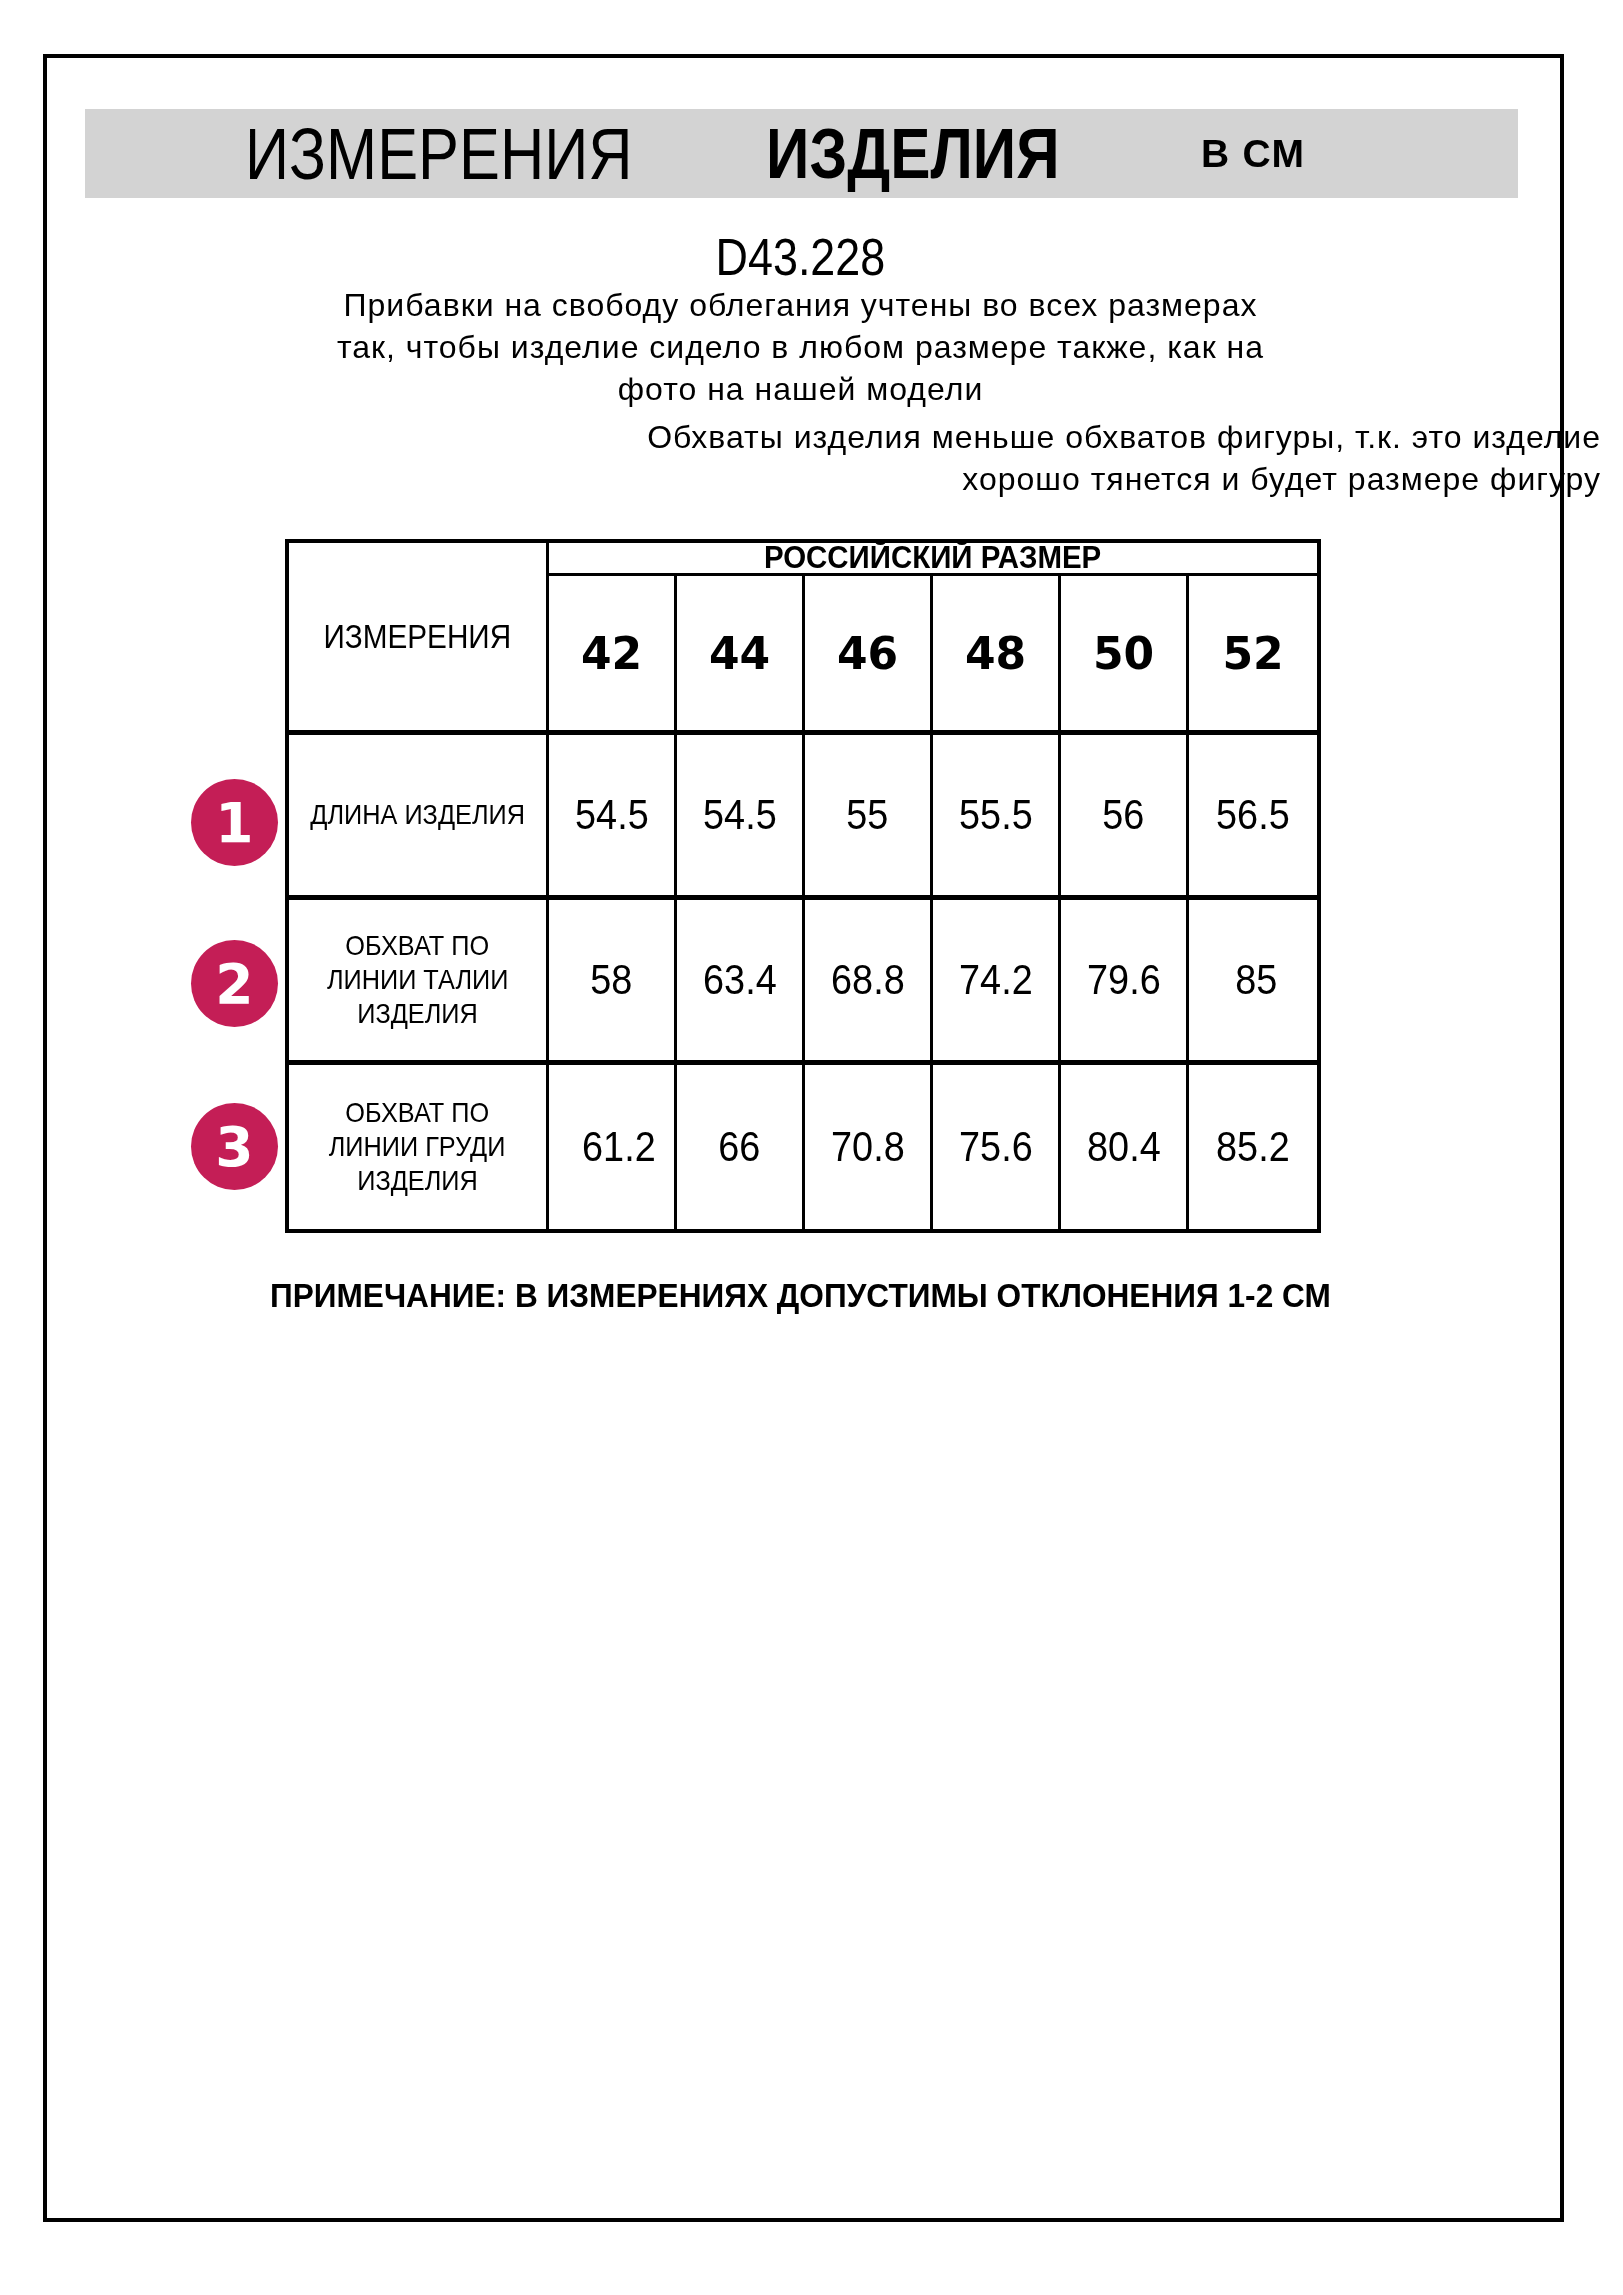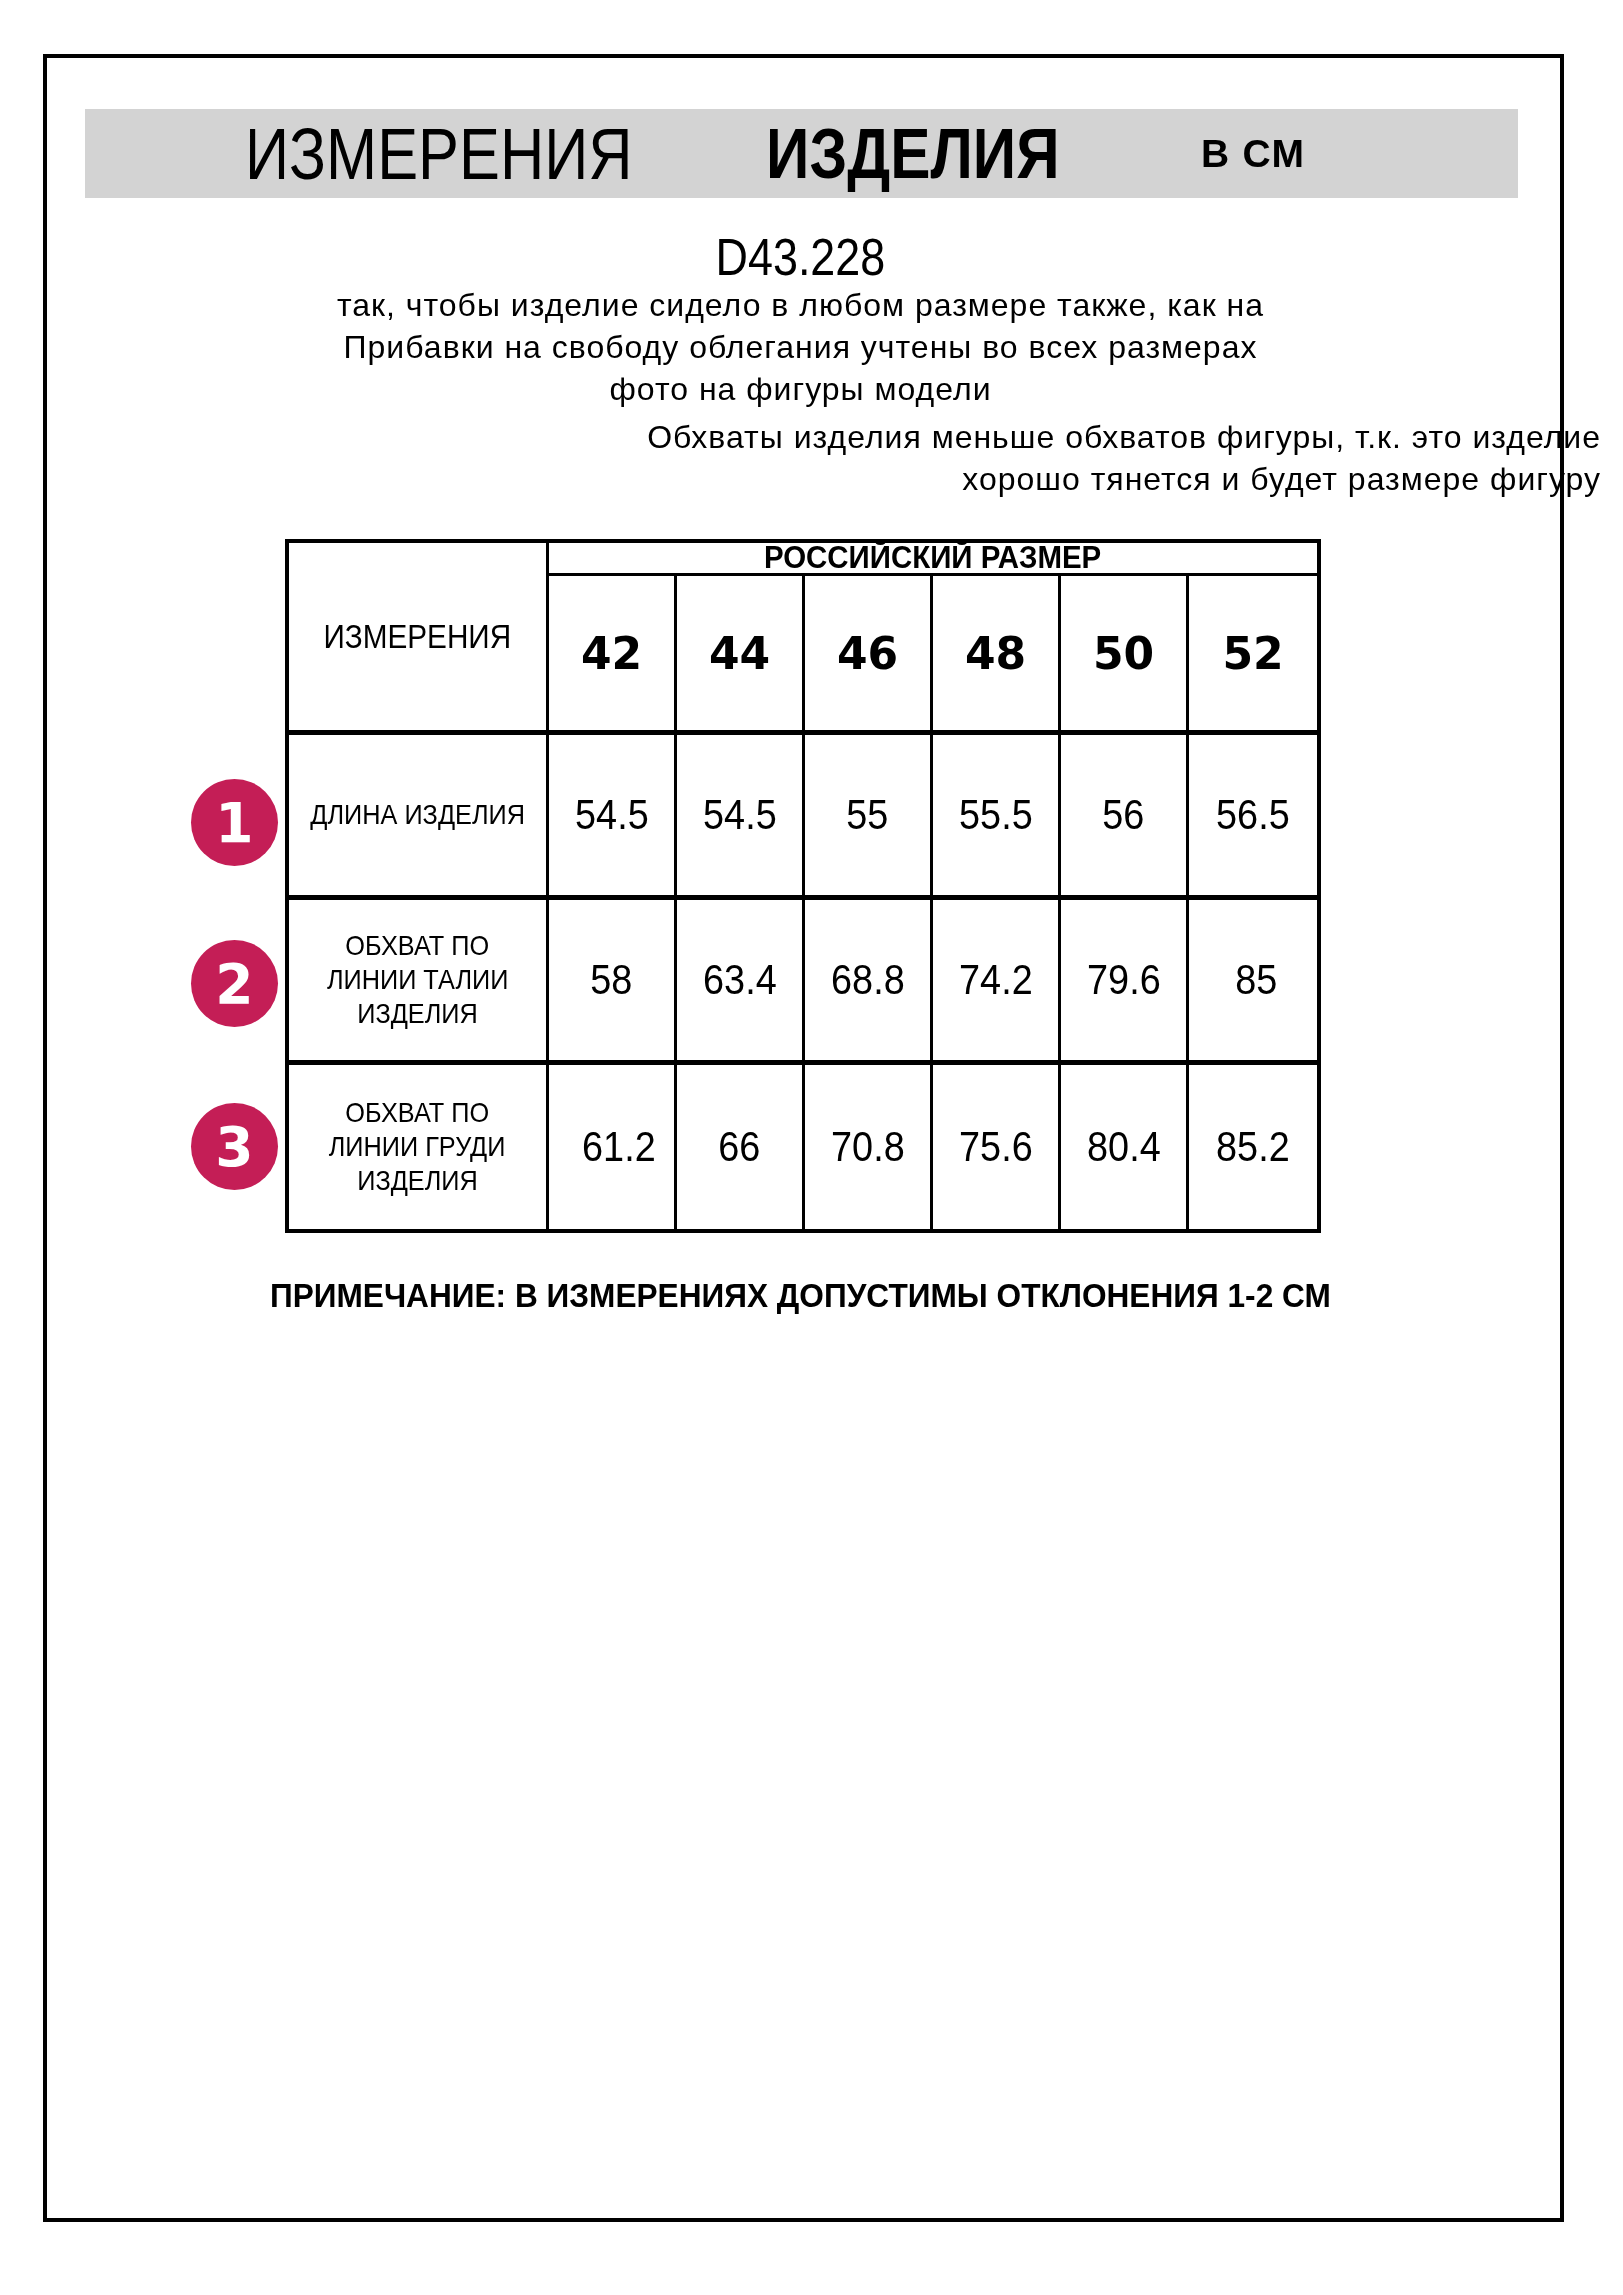--- a/index.html
+++ b/index.html
@@ -127,23 +127,23 @@
   <div class="t t-units">
     <span>В СМ</span>
   </div>
 </div>
 
 <div class="product-code">
   <span>D43.228</span>
 </div>
 
 <div class="para para-1">
+  <div class="ln">Прибавки на свободу облегания учтены во всех размерах</div>
   <div class="ln">так, чтобы изделие сидело в любом размере также, как на</div>
-  <div class="ln">Прибавки на свободу облегания учтены во всех размерах</div>
-  <div class="ln">фото на фигуры модели</div>
+  <div class="ln">фото на нашей модели</div>
 </div>
 
 <div class="para para-2">
   <div class="ln">Обхваты изделия меньше обхватов фигуры, т.к. это изделие</div>
   <div class="ln">хорошо тянется и будет размере фигуру</div>
 </div>
 
 <div class="size-table">
 
   <div class="cell corner-cell bdr bdb-thick">

